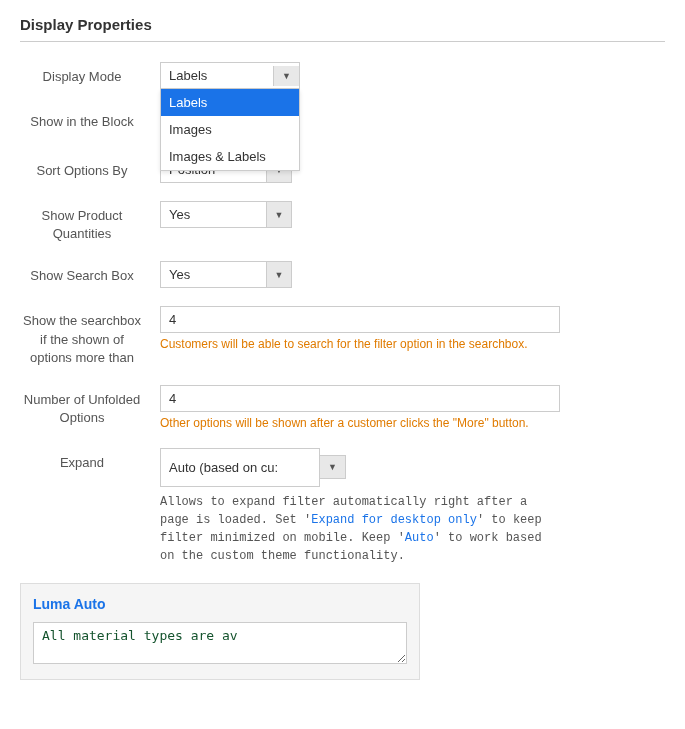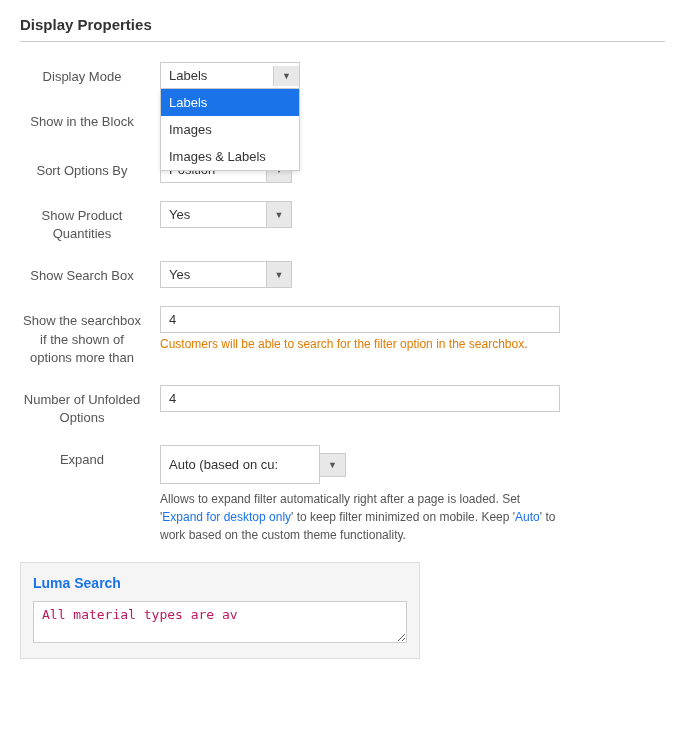--- a/index.html
+++ b/index.html
@@ -174,20 +174,21 @@
       content: '▼';
       font-size: 9px;
       color: #555;
     }
     .expand-hint {
       font-size: 12px;
       color: #555;
       margin-top: 6px;
       line-height: 1.5;
       max-width: 400px;
+      font-family: Liberation Mono, monospace;
     }
     .expand-hint a, .expand-hint span.link-blue {
       color: #1a73e8;
       text-decoration: none;
     }
     
     .tooltip-inner {
       background: #f5f5f5;
       border: 1px solid #ddd;
       padding: 12px;
@@ -197,21 +198,21 @@
       font-weight: bold;
       color: #1a73e8;
       font-size: 14px;
       margin-bottom: 10px;
     }
     .tooltip-textarea {
       width: 100%;
       border: 1px solid #ccc;
       padding: 5px 8px;
       font-size: 13px;
-      color: #be185d;
+      color: #14532d;
       resize: vertical;
       min-height: 30px;
       background: #fff;
     }
   </style>
 </head>
 <body>
 
 <div class="page-container">
   <div class="section-title">Display Properties</div>
@@ -293,38 +294,39 @@
     <div class="form-control-wrap">
       <input type="text" class="text-input" value="4" style="">
       <div class="hint-text">Customers will be able to search for the filter option in the searchbox.</div>
     </div>
   </div>
 
   <div class="form-row">
     <div class="form-label">Number of Unfolded Options</div>
     <div class="form-control-wrap">
       <input type="text" class="text-input" value="4" style="">
+      <div class="hint-text">Other options will be shown after a customer clicks the "More" button.</div>
     </div>
   </div>
 
   <div class="form-row">
     <div class="form-label">Expand</div>
     <div class="form-control-wrap">
       <div class="expand-select-wrapper">
         <input type="text" class="expand-select" readonly="" value="Auto (based on cu:" style="">
         <div class="expand-arrow-btn"></div>
       </div>
       <div class="expand-hint">
         Allows to expand filter automatically right after a page is loaded. Set '<span class="link-blue">Expand for desktop only</span>' to keep filter minimized on mobile. Keep '<span class="link-blue">Auto</span>' to work based on the custom theme functionality.
       </div>
     </div>
   </div>
 
   <div class="form-row">
     <div class="form-control-wrap">
       <div class="tooltip-inner">
-        <div class="tooltip-theme-name">Luma Search</div>
+        <div class="tooltip-theme-name">Luma Auto</div>
         <textarea class="tooltip-textarea" style="">All material types are av</textarea>
       </div>
     </div>
   </div>
 
 </div>
 
 </body></html>

